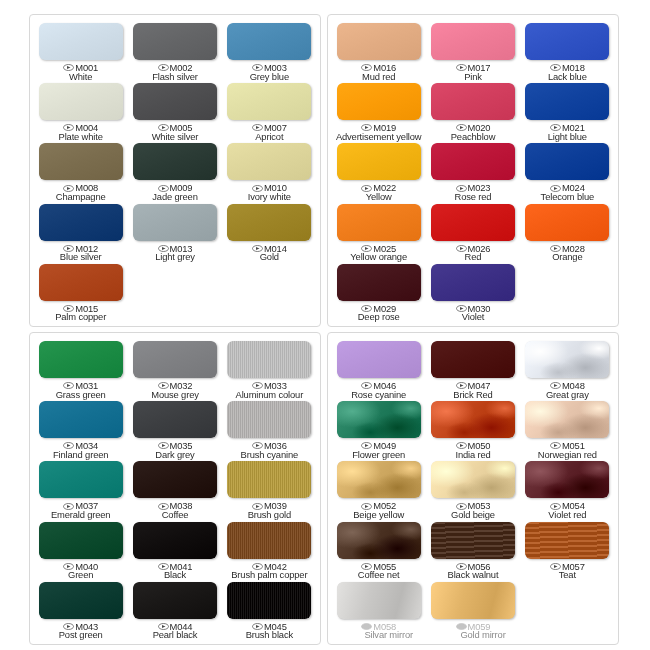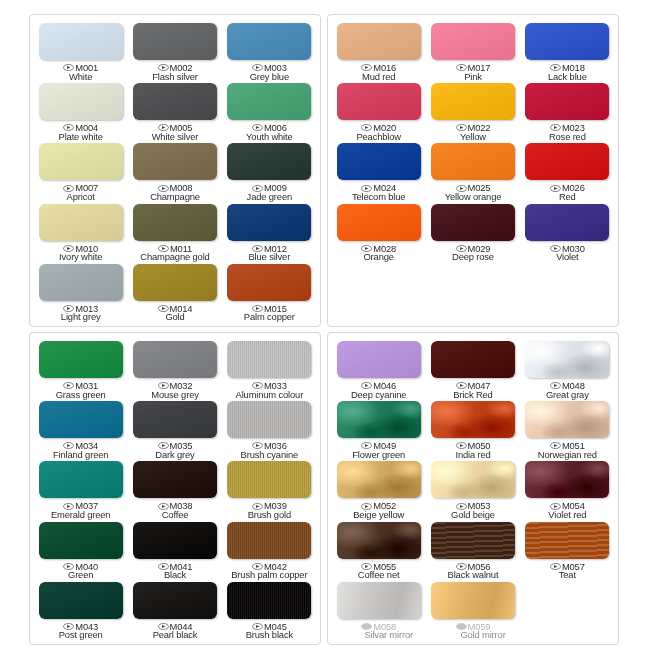--- a/index.html
+++ b/index.html
@@ -177,35 +177,20 @@
                   <ellipse cx="11" cy="7" rx="10" ry="6" fill="none" stroke="#4a4a4a" stroke-width="1.4"></ellipse>
                   <path d="M8 4 L15 7 L8 10 Z" fill="#4a4a4a"></path>
                 </svg>
               </span>
               <span class="code-txt">M005</span>
             </div>
             <span class="name-txt">White silver</span>
           </div>
         </div>
         <div class="cell">
-          <div class="swatch" title="Youth white" style="background-color: rgb(72, 160, 116); background-image: linear-gradient(160deg, rgb(82, 170, 126) 0%, rgb(72, 160, 116) 48%, rgb(63, 151, 107) 100%);"></div>
-          <div class="cap">
-            <div class="code-line">
-              <span class="play-icon">
-                <svg viewBox="0 0 22 14" width="11" height="7" aria-hidden="true">
-                  <ellipse cx="11" cy="7" rx="10" ry="6" fill="none" stroke="#4a4a4a" stroke-width="1.4"></ellipse>
-                  <path d="M8 4 L15 7 L8 10 Z" fill="#4a4a4a"></path>
-                </svg>
-              </span>
-              <span class="code-txt">M006</span>
-            </div>
-            <span class="name-txt">Youth white</span>
-          </div>
-        </div>
-        <div class="cell">
           <div class="swatch" title="Apricot" style="background-color: rgb(224, 222, 165); background-image: linear-gradient(160deg, rgb(234, 232, 175) 0%, rgb(224, 222, 165) 48%, rgb(215, 213, 156) 100%);"></div>
           <div class="cap">
             <div class="code-line">
               <span class="play-icon">
                 <svg viewBox="0 0 22 14" width="11" height="7" aria-hidden="true">
                   <ellipse cx="11" cy="7" rx="10" ry="6" fill="none" stroke="#4a4a4a" stroke-width="1.4"></ellipse>
                   <path d="M8 4 L15 7 L8 10 Z" fill="#4a4a4a"></path>
                 </svg>
               </span>
               <span class="code-txt">M007</span>
@@ -249,35 +234,20 @@
             <div class="code-line">
               <span class="play-icon">
                 <svg viewBox="0 0 22 14" width="11" height="7" aria-hidden="true">
                   <ellipse cx="11" cy="7" rx="10" ry="6" fill="none" stroke="#4a4a4a" stroke-width="1.4"></ellipse>
                   <path d="M8 4 L15 7 L8 10 Z" fill="#4a4a4a"></path>
                 </svg>
               </span>
               <span class="code-txt">M010</span>
             </div>
             <span class="name-txt">Ivory white</span>
-          </div>
-        </div>
-        <div class="cell">
-          <div class="swatch" title="Champagne gold" style="background-color: rgb(98, 95, 62); background-image: linear-gradient(160deg, rgb(108, 105, 72) 0%, rgb(98, 95, 62) 48%, rgb(89, 86, 53) 100%);"></div>
-          <div class="cap">
-            <div class="code-line">
-              <span class="play-icon">
-                <svg viewBox="0 0 22 14" width="11" height="7" aria-hidden="true">
-                  <ellipse cx="11" cy="7" rx="10" ry="6" fill="none" stroke="#4a4a4a" stroke-width="1.4"></ellipse>
-                  <path d="M8 4 L15 7 L8 10 Z" fill="#4a4a4a"></path>
-                </svg>
-              </span>
-              <span class="code-txt">M011</span>
-            </div>
-            <span class="name-txt">Champagne gold</span>
           </div>
         </div>
         <div class="cell">
           <div class="swatch" title="Blue silver" style="background-color: rgb(17, 58, 114); background-image: linear-gradient(160deg, rgb(27, 68, 124) 0%, rgb(17, 58, 114) 48%, rgb(8, 49, 105) 100%);"></div>
           <div class="cap">
             <div class="code-line">
               <span class="play-icon">
                 <svg viewBox="0 0 22 14" width="11" height="7" aria-hidden="true">
                   <ellipse cx="11" cy="7" rx="10" ry="6" fill="none" stroke="#4a4a4a" stroke-width="1.4"></ellipse>
                   <path d="M8 4 L15 7 L8 10 Z" fill="#4a4a4a"></path>
@@ -374,32 +344,62 @@
                   <ellipse cx="11" cy="7" rx="10" ry="6" fill="none" stroke="#4a4a4a" stroke-width="1.4"></ellipse>
                   <path d="M8 4 L15 7 L8 10 Z" fill="#4a4a4a"></path>
                 </svg>
               </span>
               <span class="code-txt">M018</span>
             </div>
             <span class="name-txt">Lack blue</span>
           </div>
         </div>
         <div class="cell">
+          <div class="swatch" title="Advertisement yellow" style="background-color: rgb(251, 156, 7); background-image: linear-gradient(160deg, rgb(255, 166, 17) 0%, rgb(251, 156, 7) 48%, rgb(242, 147, 0) 100%);"></div>
+          <div class="cap">
+            <div class="code-line">
+              <span class="play-icon">
+                <svg viewBox="0 0 22 14" width="11" height="7" aria-hidden="true">
+                  <ellipse cx="11" cy="7" rx="10" ry="6" fill="none" stroke="#4a4a4a" stroke-width="1.4"></ellipse>
+                  <path d="M8 4 L15 7 L8 10 Z" fill="#4a4a4a"></path>
+                </svg>
+              </span>
+              <span class="code-txt">M019</span>
+            </div>
+            <span class="name-txt">Advertisement yellow</span>
+          </div>
+        </div>
+        <div class="cell">
           <div class="swatch" title="Peachblow" style="background-color: rgb(210, 62, 94); background-image: linear-gradient(160deg, rgb(220, 72, 104) 0%, rgb(210, 62, 94) 48%, rgb(201, 53, 85) 100%);"></div>
           <div class="cap">
             <div class="code-line">
               <span class="play-icon">
                 <svg viewBox="0 0 22 14" width="11" height="7" aria-hidden="true">
                   <ellipse cx="11" cy="7" rx="10" ry="6" fill="none" stroke="#4a4a4a" stroke-width="1.4"></ellipse>
                   <path d="M8 4 L15 7 L8 10 Z" fill="#4a4a4a"></path>
                 </svg>
               </span>
               <span class="code-txt">M020</span>
             </div>
             <span class="name-txt">Peachblow</span>
+          </div>
+        </div>
+        <div class="cell">
+          <div class="swatch" title="Light blue" style="background-color: rgb(16, 66, 159); background-image: linear-gradient(160deg, rgb(26, 76, 169) 0%, rgb(16, 66, 159) 48%, rgb(7, 57, 150) 100%);"></div>
+          <div class="cap">
+            <div class="code-line">
+              <span class="play-icon">
+                <svg viewBox="0 0 22 14" width="11" height="7" aria-hidden="true">
+                  <ellipse cx="11" cy="7" rx="10" ry="6" fill="none" stroke="#4a4a4a" stroke-width="1.4"></ellipse>
+                  <path d="M8 4 L15 7 L8 10 Z" fill="#4a4a4a"></path>
+                </svg>
+              </span>
+              <span class="code-txt">M021</span>
+            </div>
+            <span class="name-txt">Light blue</span>
           </div>
         </div>
         <div class="cell">
           <div class="swatch" title="Yellow" style="background-color: rgb(242, 178, 17); background-image: linear-gradient(160deg, rgb(252, 188, 27) 0%, rgb(242, 178, 17) 48%, rgb(233, 169, 8) 100%);"></div>
           <div class="cap">
             <div class="code-line">
               <span class="play-icon">
                 <svg viewBox="0 0 22 14" width="11" height="7" aria-hidden="true">
                   <ellipse cx="11" cy="7" rx="10" ry="6" fill="none" stroke="#4a4a4a" stroke-width="1.4"></ellipse>
                   <path d="M8 4 L15 7 L8 10 Z" fill="#4a4a4a"></path>
@@ -749,21 +749,21 @@
           <div class="cap">
             <div class="code-line">
               <span class="play-icon">
                 <svg viewBox="0 0 22 14" width="11" height="7" aria-hidden="true">
                   <ellipse cx="11" cy="7" rx="10" ry="6" fill="none" stroke="#4a4a4a" stroke-width="1.4"></ellipse>
                   <path d="M8 4 L15 7 L8 10 Z" fill="#4a4a4a"></path>
                 </svg>
               </span>
               <span class="code-txt">M046</span>
             </div>
-            <span class="name-txt">Deep cyanine</span>
+            <span class="name-txt">Rose cyanine</span>
           </div>
         </div>
         <div class="cell">
           <div class="swatch" title="Brick Red" style="background-color: rgb(76, 17, 15); background-image: linear-gradient(160deg, rgb(86, 27, 25) 0%, rgb(76, 17, 15) 48%, rgb(67, 8, 6) 100%);"></div>
           <div class="cap">
             <div class="code-line">
               <span class="play-icon">
                 <svg viewBox="0 0 22 14" width="11" height="7" aria-hidden="true">
                   <ellipse cx="11" cy="7" rx="10" ry="6" fill="none" stroke="#4a4a4a" stroke-width="1.4"></ellipse>
                   <path d="M8 4 L15 7 L8 10 Z" fill="#4a4a4a"></path>

